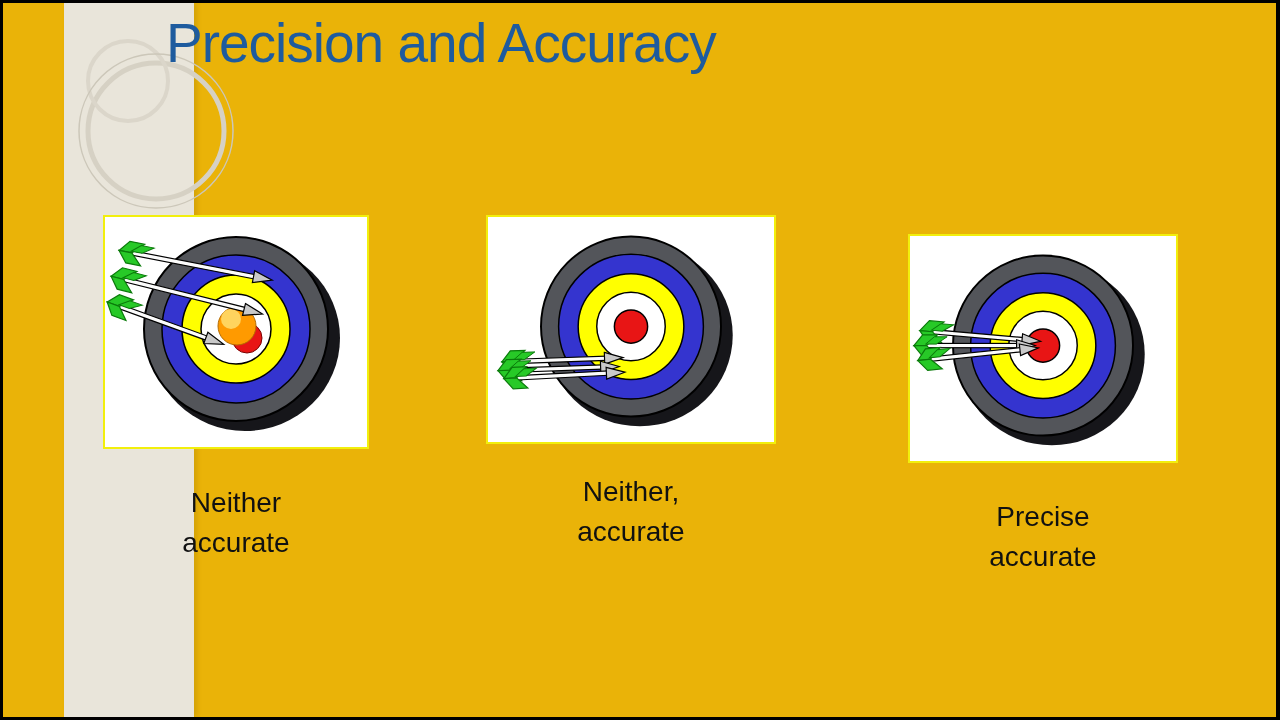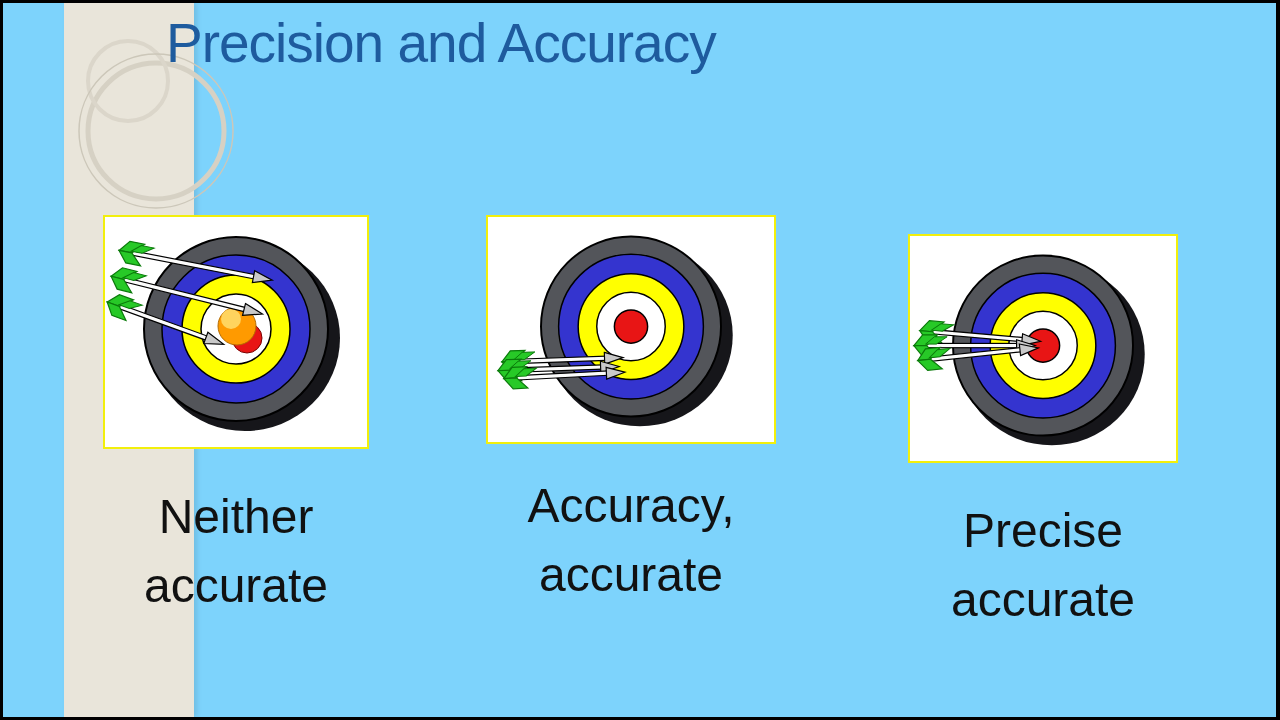--- a/index.html
+++ b/index.html
@@ -1,18 +1,18 @@
 <!DOCTYPE html>
 <html style="--title-text: #1e5b9e; --caption-text: #111111; --box-border: #f2ef0c; --side-band: #e9e5da; --target-outer-ring: #53555a; --target-ring-blue: #3434cf; --target-ring-yellow: #ffff00; --target-ring-white: #ffffff; --target-bullseye-red: #e81515; --impact-orange: #ff9a00; --arrow-fletching-green: #27c927;"><head>
 <meta charset="utf-8">
 <style>
   html,body{margin:0;padding:0;width:1280px;height:720px;overflow:hidden;background:#000;}
   .slide{
     position:absolute;left:0;top:0;width:1280px;height:720px;
-    box-sizing:border-box;background:#7dd3fc;
+    box-sizing:border-box;background:#eab308;
     border-top:3px solid #000;border-bottom:3px solid #000;
     border-left:3px solid #000;border-right:4px solid #000;
     font-family:"Liberation Sans", sans-serif;
   }
   .side-band{
     position:absolute;left:61px;top:0;width:130px;height:100%;
     background:var(--side-band,#e9e5da);
     box-shadow:3px 0 5px rgba(0,0,0,0.10);
   }
   .ornaments{position:absolute;left:61px;top:26px;width:176px;height:214px;overflow:visible;}
@@ -22,21 +22,21 @@
     color:var(--title-text,#1e5b9e);white-space:nowrap;
   }
   .panel{position:absolute;text-align:center;}
   .target-box{
     margin:0 auto;background:#fff;
     border:2px solid var(--box-border,#f2ef0c);
     box-sizing:border-box;
   }
   .target-box svg{display:block;width:100%;height:100%;}
   .caption{
-    margin-top:34px;font-size:48px;line-height:1.43;
+    margin-top:34px;font-size:28px;line-height:1.43;
     color:var(--caption-text,#111);
   }
   .panel-1{left:60px;top:212px;width:346px;}
   .panel-1 .target-box{width:266px;height:234px;}
   .panel-2{left:448px;top:212px;width:360px;}
   .panel-2 .target-box{width:290px;height:229px;}
   .panel-2 .caption{margin-top:28px;}
   .panel-3{left:878px;top:231px;width:324px;}
   .panel-3 .target-box{width:270px;height:229px;}
 </style>
@@ -103,21 +103,21 @@
         <circle cx="130" cy="112" r="74" style="fill:var(--target-ring-blue,#3434cf);stroke:#000;stroke-width:1.5"></circle>
         <circle cx="130" cy="112" r="54" style="fill:var(--target-ring-yellow,#ffff00);stroke:#000;stroke-width:1.5"></circle>
         <circle cx="130" cy="112" r="35" style="fill:var(--target-ring-white,#ffffff);stroke:#000;stroke-width:1.5"></circle>
         <circle cx="130" cy="112" r="17" style="fill:var(--target-bullseye-red,#e81515);stroke:#000;stroke-width:1.5"></circle>
         <use href="#arrow-short" transform="translate(1,148) rotate(-2)"></use>
         <use href="#arrow-short" transform="translate(-3,157) rotate(-2)"></use>
         <use href="#arrow-short" transform="translate(3,165) rotate(-3)"></use>
       </svg>
     </div>
     <div class="caption">
-      <div>Accuracy,</div>
+      <div>Neither,</div>
       <div>accurate</div>
     </div>
   </div>
 
   <div class="panel panel-3">
     <div class="target-box">
       <svg viewBox="0 0 260 230" role="img" aria-label="bullseye target with three green-fletched arrows all striking the red bullseye center">
         <ellipse cx="139" cy="121" rx="95" ry="93" style="fill:#16161a"></ellipse>
         <circle cx="130" cy="112" r="92" style="fill:var(--target-outer-ring,#53555a);stroke:#000;stroke-width:2"></circle>
         <circle cx="130" cy="112" r="74" style="fill:var(--target-ring-blue,#3434cf);stroke:#000;stroke-width:1.5"></circle>

